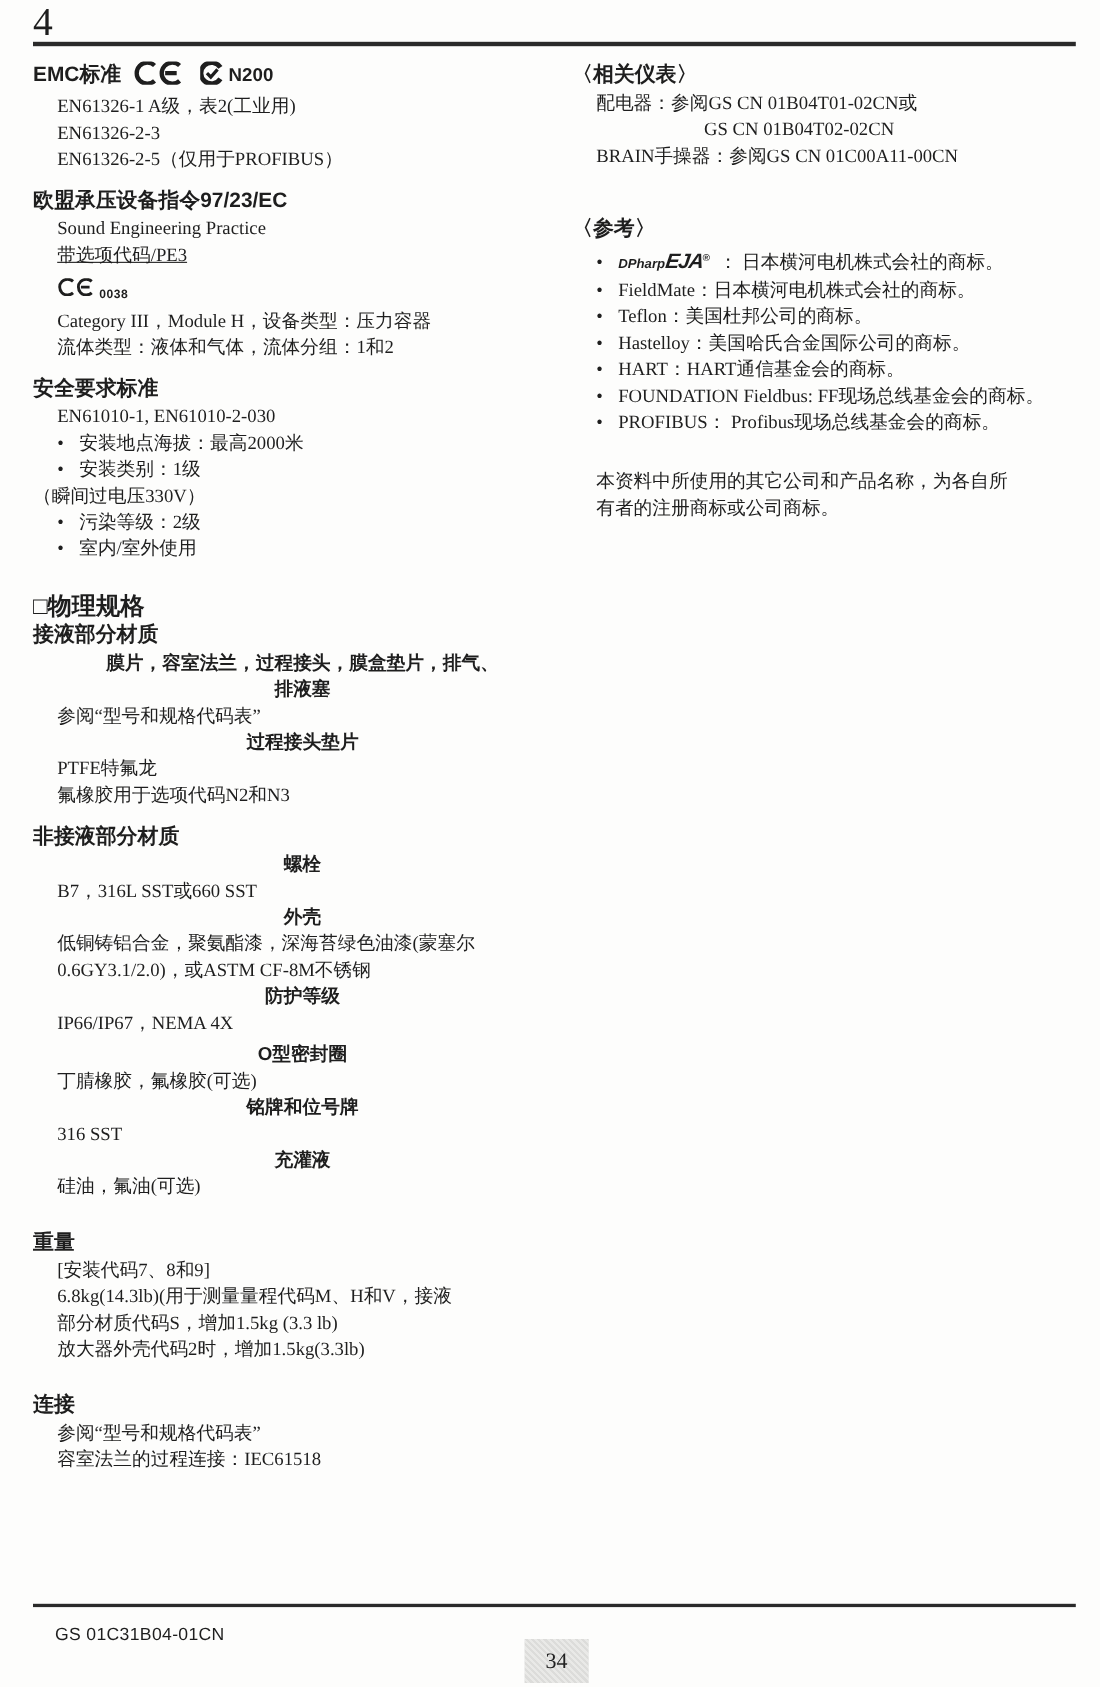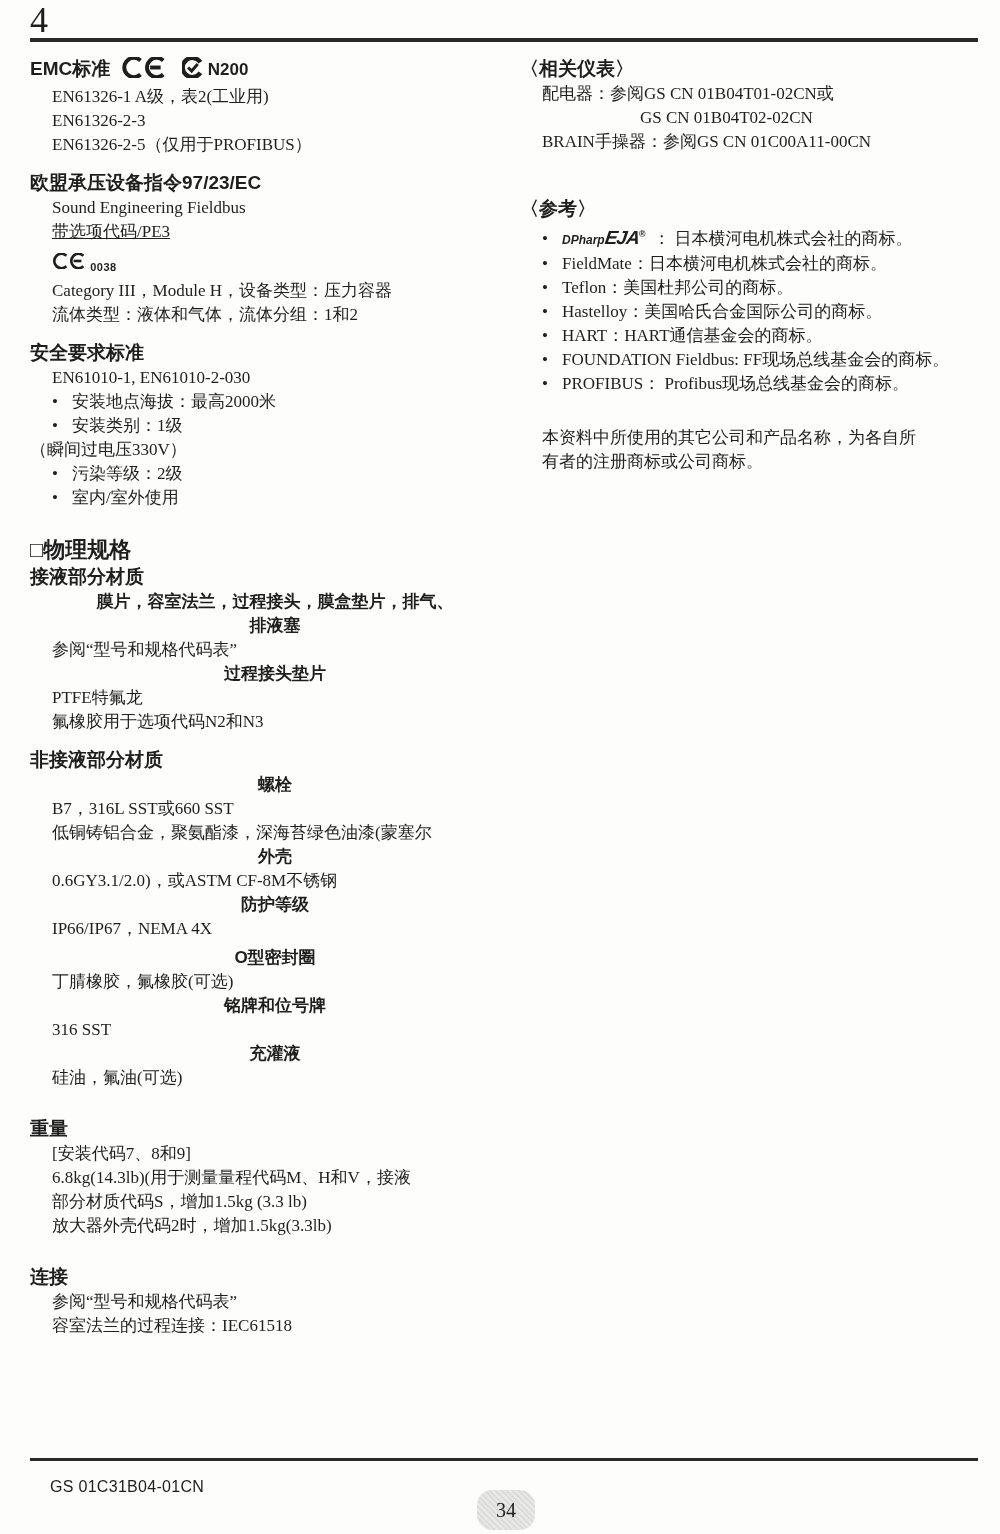--- a/index.html
+++ b/index.html
@@ -32,21 +32,21 @@
   .eja-logo{font-style:italic;font-weight:bold;font-family:"Liberation Sans", sans-serif;white-space:nowrap;}
   .eja-small{font-size:12px;letter-spacing:0;}
   .eja-big{font-size:19px;letter-spacing:-1px;transform:skewX(-8deg);display:inline-block;}
   .eja-reg{font-size:9px;vertical-align:super;}
   .footer-docid{position:absolute;left:50px;top:1478px;font-family:"Liberation Sans", sans-serif;font-size:16px;letter-spacing:.3px;}
   .footer-pagebox{
     position:absolute;left:477px;top:1490px;width:58px;height:40px;
     background:#e3e3e1;
     background-image:repeating-linear-gradient(45deg,#dcdcda 0 2px,#e9e9e7 2px 4px);
     display:flex;align-items:center;justify-content:center;
-    font-size:20px;color:#222;border-radius:15px;
+    font-size:20px;color:#222;
   }
   .note-block{margin-top:30px;}
 </style>
 </head>
 <body>
 
 <div class="page">
 
   <div class="corner-num">4</div>
   <div class="rule top-rule"></div>
@@ -70,21 +70,21 @@
           </svg>
         </span><span class="rcm-label">N200</span>
       </div>
       <div class="line ind">EN61326-1 A级，表2(工业用)</div>
       <div class="line ind">EN61326-2-3</div>
       <div class="line ind">EN61326-2-5（仅用于PROFIBUS）</div>
     </div>
 
     <div class="sec">
       <div class="h">欧盟承压设备指令97/23/EC</div>
-      <div class="line ind">Sound Engineering Fieldbus</div>
+      <div class="line ind">Sound Engineering Practice</div>
       <div class="line ind underline">带选项代码/PE3</div>
       <div class="line ind" style="margin-top:6px;">
         <span>
           <svg width="34" height="16" viewBox="0 0 52 24" style="vertical-align:-2px;">
             <path d="M22 4 A11 11 0 1 0 22 20" fill="none" stroke="#1e1e1e" stroke-width="4"></path>
             <path d="M48 4 A11 11 0 1 0 48 20" fill="none" stroke="#1e1e1e" stroke-width="4"></path>
             <line x1="33" y1="12" x2="45" y2="12" stroke="#1e1e1e" stroke-width="4"></line>
           </svg>
         </span><span class="ce-sub">0038</span>
       </div>
@@ -122,22 +122,22 @@
       <div class="line ind">参阅“型号和规格代码表”</div>
       <div class="line ind bold-sub">过程接头垫片</div>
       <div class="line ind">PTFE特氟龙</div>
       <div class="line ind">氟橡胶用于选项代码N2和N3</div>
     </div>
 
     <div class="sec">
       <div class="h">非接液部分材质</div>
       <div class="line ind bold-sub">螺栓</div>
       <div class="line ind">B7，316L SST或660 SST</div>
+      <div class="line ind bold-sub">外壳</div>
       <div class="line ind">低铜铸铝合金，聚氨酯漆，深海苔绿色油漆(蒙塞尔</div>
-      <div class="line ind bold-sub">外壳</div>
       <div class="line ind">0.6GY3.1/2.0)，或ASTM CF-8M不锈钢</div>
       <div class="line ind bold-sub">防护等级</div>
       <div class="line ind">IP66/IP67，NEMA 4X</div>
       <div class="line ind bold-sub" style="margin-top:5px;">O型密封圈</div>
       <div class="line ind">丁腈橡胶，氟橡胶(可选)</div>
       <div class="line ind bold-sub">铭牌和位号牌</div>
       <div class="line ind">316 SST</div>
       <div class="line ind bold-sub">充灌液</div>
       <div class="line ind">硅油，氟油(可选)</div>
     </div>

